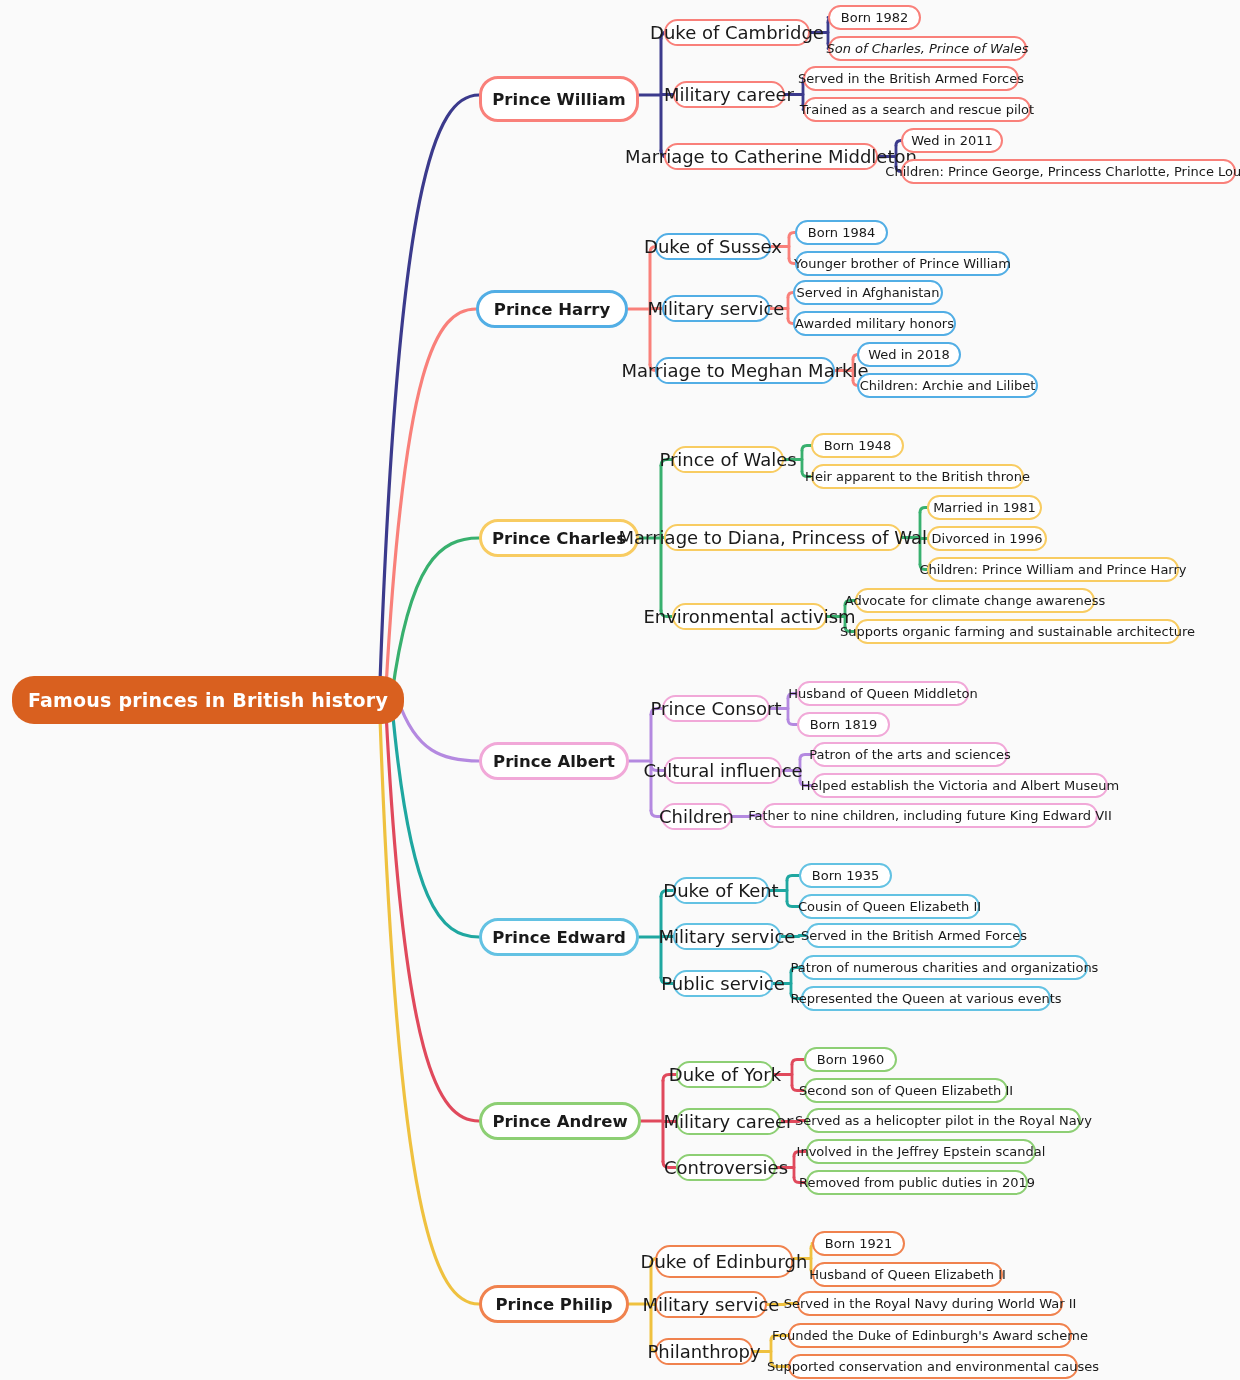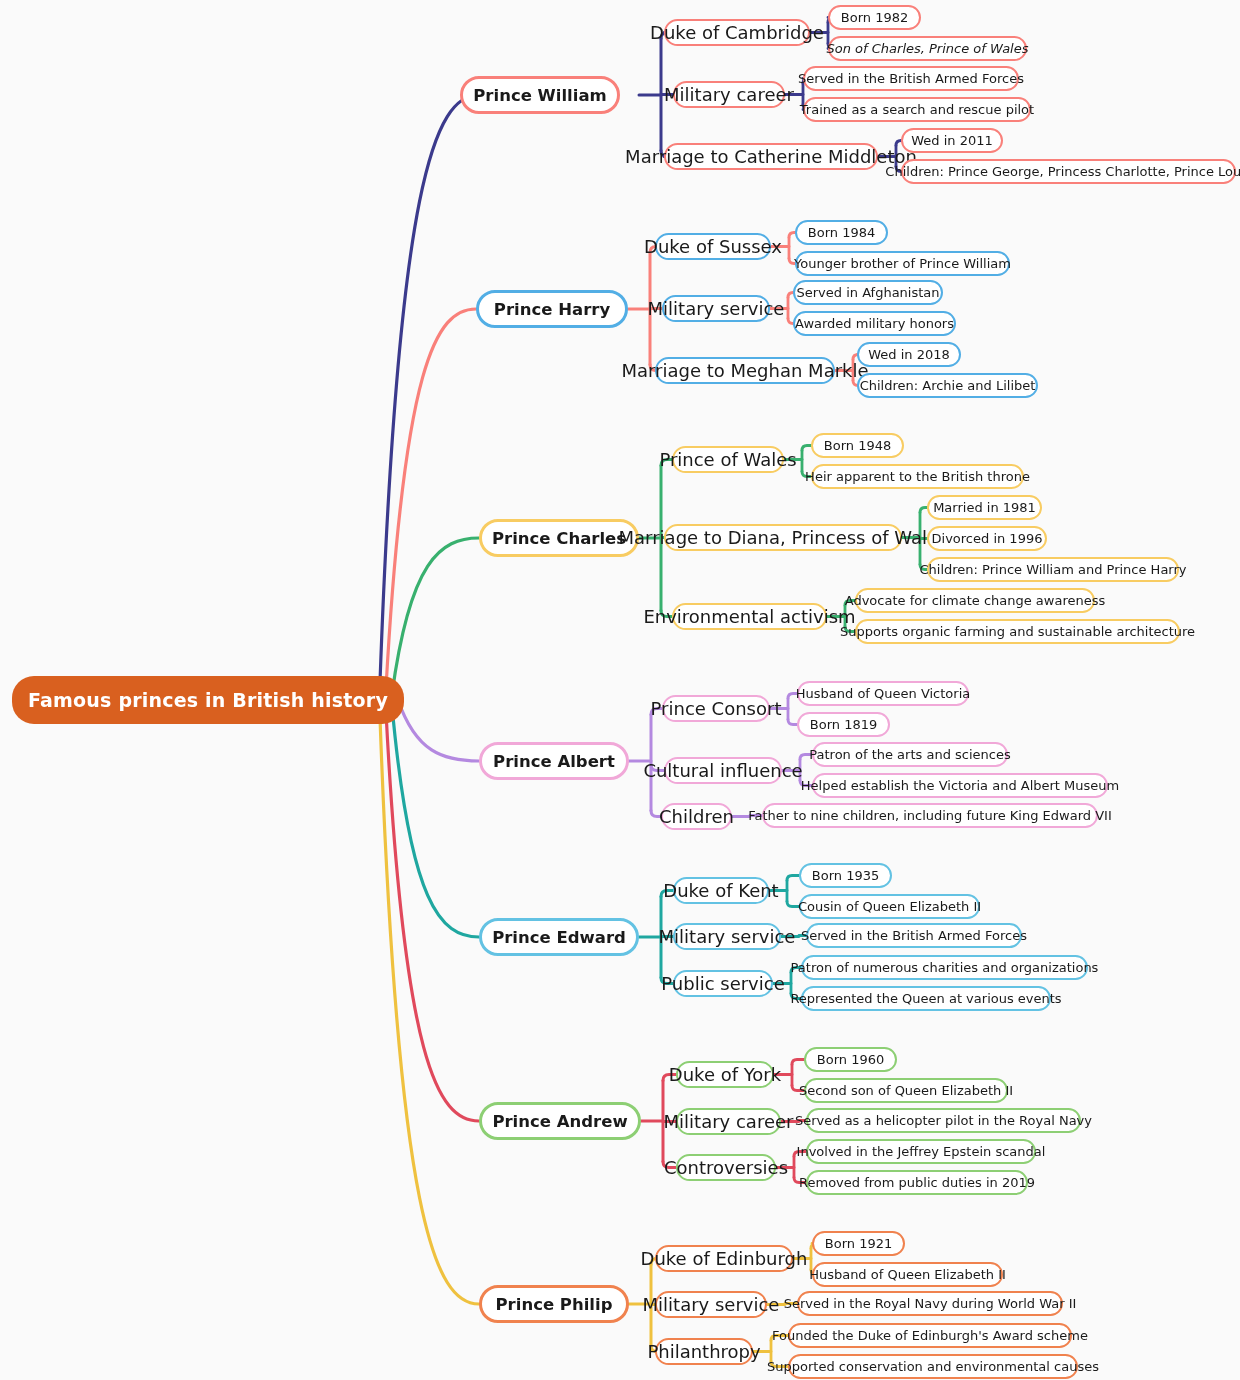--- a/index.html
+++ b/index.html
@@ -199,21 +199,21 @@
       <path d="M 651 1345.5 Q 651 1351.5 657 1351.5 L 655 1351.5" fill="none" stroke="#efc13f" stroke-width="3" stroke-linecap="round" stroke-linejoin="round"></path>
       <path d="M 753 1351.5 L 771 1351.5" fill="none" stroke="#efc13f" stroke-width="2.8" stroke-linecap="round" stroke-linejoin="round"></path>
       <path d="M 771 1340.5 L 771 1361.5" fill="none" stroke="#efc13f" stroke-width="2.8" stroke-linecap="round" stroke-linejoin="round"></path>
       <path d="M 771 1340.5 Q 771 1335.5 776 1335.5 L 788 1335.5" fill="none" stroke="#efc13f" stroke-width="2.8" stroke-linecap="round" stroke-linejoin="round"></path>
       <path d="M 771 1361.5 Q 771 1366.5 776 1366.5 L 788 1366.5" fill="none" stroke="#efc13f" stroke-width="2.8" stroke-linecap="round" stroke-linejoin="round"></path>
     </svg>
   <div id="nodes-layer">
       <div class="node root" style="left: 12px; top: 676px; width: 392px; height: 48px; background: rgb(217, 96, 31); color: rgb(255, 255, 255);">
         <span>Famous princes in British history</span>
       </div>
-      <div class="node branch" style="left: 460px; top: 76px; width: 160px; height: 38px; border-color: rgb(249, 128, 122); align-items: center;">
+      <div class="node branch" style="left: 479px; top: 76px; width: 160px; height: 46px; border-color: rgb(249, 128, 122); align-items: center;">
         <span>Prince William</span>
       </div>
       <div class="node sub" style="left: 664px; top: 19px; width: 146px; height: 27px; border-color: rgb(249, 128, 122);">
         <span>Duke of Cambridge</span>
       </div>
       <div class="node leaf" style="left: 828px; top: 5px; width: 93px; height: 25px; border-color: rgb(249, 128, 122);">
         <span>Born 1982</span>
       </div>
       <div class="node leaf" style="left: 828px; top: 36px; width: 199px; height: 25px; border-color: rgb(249, 128, 122); font-style: italic;">
         <span>Son of Charles, Prince of Wales</span>
@@ -299,21 +299,21 @@
       <div class="node leaf" style="left: 855px; top: 619px; width: 325px; height: 25px; border-color: rgb(248, 204, 98); text-align: right;">
         <span>Supports organic farming and sustainable architecture</span>
       </div>
       <div class="node branch" style="left: 479px; top: 742px; width: 150px; height: 38px; border-color: rgb(241, 168, 216);">
         <span>Prince Albert</span>
       </div>
       <div class="node sub" style="left: 662px; top: 695px; width: 108px; height: 27px; border-color: rgb(241, 168, 216);">
         <span>Prince Consort</span>
       </div>
       <div class="node leaf" style="left: 797px; top: 681px; width: 172px; height: 25px; border-color: rgb(241, 168, 216);">
-        <span>Husband of Queen Victoria</span>
+        <span>Husband of Queen Middleton</span>
       </div>
       <div class="node leaf" style="left: 797px; top: 712px; width: 93px; height: 25px; border-color: rgb(241, 168, 216); text-align: center;">
         <span>Born 1819</span>
       </div>
       <div class="node sub" style="left: 664px; top: 757px; width: 118px; height: 27px; border-color: rgb(241, 168, 216);">
         <span>Cultural influence</span>
       </div>
       <div class="node leaf" style="left: 812px; top: 742px; width: 196px; height: 25px; border-color: rgb(241, 168, 216);">
         <span>Patron of the arts and sciences</span>
       </div>
@@ -376,21 +376,21 @@
       </div>
       <div class="node leaf" style="left: 806px; top: 1139px; width: 230px; height: 25px; border-color: rgb(141, 207, 116);">
         <span>Involved in the Jeffrey Epstein scandal</span>
       </div>
       <div class="node leaf" style="left: 806px; top: 1170px; width: 222px; height: 25px; border-color: rgb(141, 207, 116);">
         <span>Removed from public duties in 2019</span>
       </div>
       <div class="node branch" style="left: 479px; top: 1285px; width: 150px; height: 38px; border-color: rgb(240, 130, 78);">
         <span>Prince Philip</span>
       </div>
-      <div class="node sub" style="left: 655px; top: 1245px; width: 138px; height: 27px; border-color: rgb(240, 130, 78);">
+      <div class="node sub" style="left: 655px; top: 1245px; width: 138px; height: 33px; border-color: rgb(240, 130, 78);">
         <span>Duke of Edinburgh</span>
       </div>
       <div class="node leaf" style="left: 812px; top: 1231px; width: 93px; height: 25px; border-color: rgb(240, 130, 78);">
         <span>Born 1921</span>
       </div>
       <div class="node leaf" style="left: 812px; top: 1262px; width: 191px; height: 25px; border-color: rgb(240, 130, 78);">
         <span>Husband of Queen Elizabeth II</span>
       </div>
       <div class="node sub" style="left: 655px; top: 1291px; width: 112px; height: 27px; border-color: rgb(240, 130, 78);">
         <span>Military service</span>

